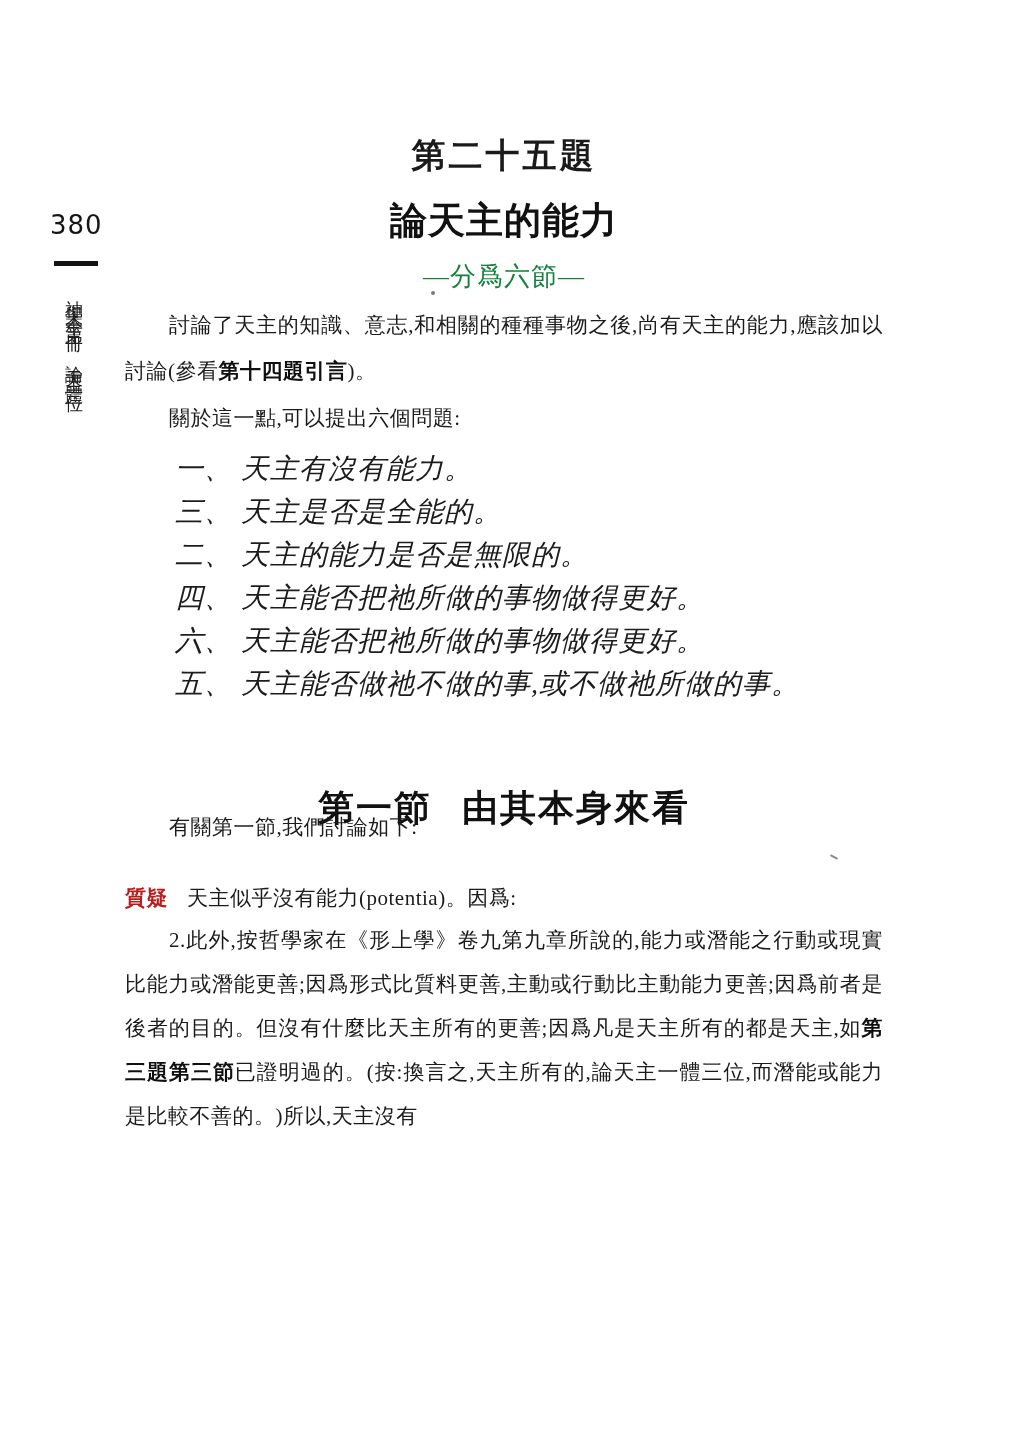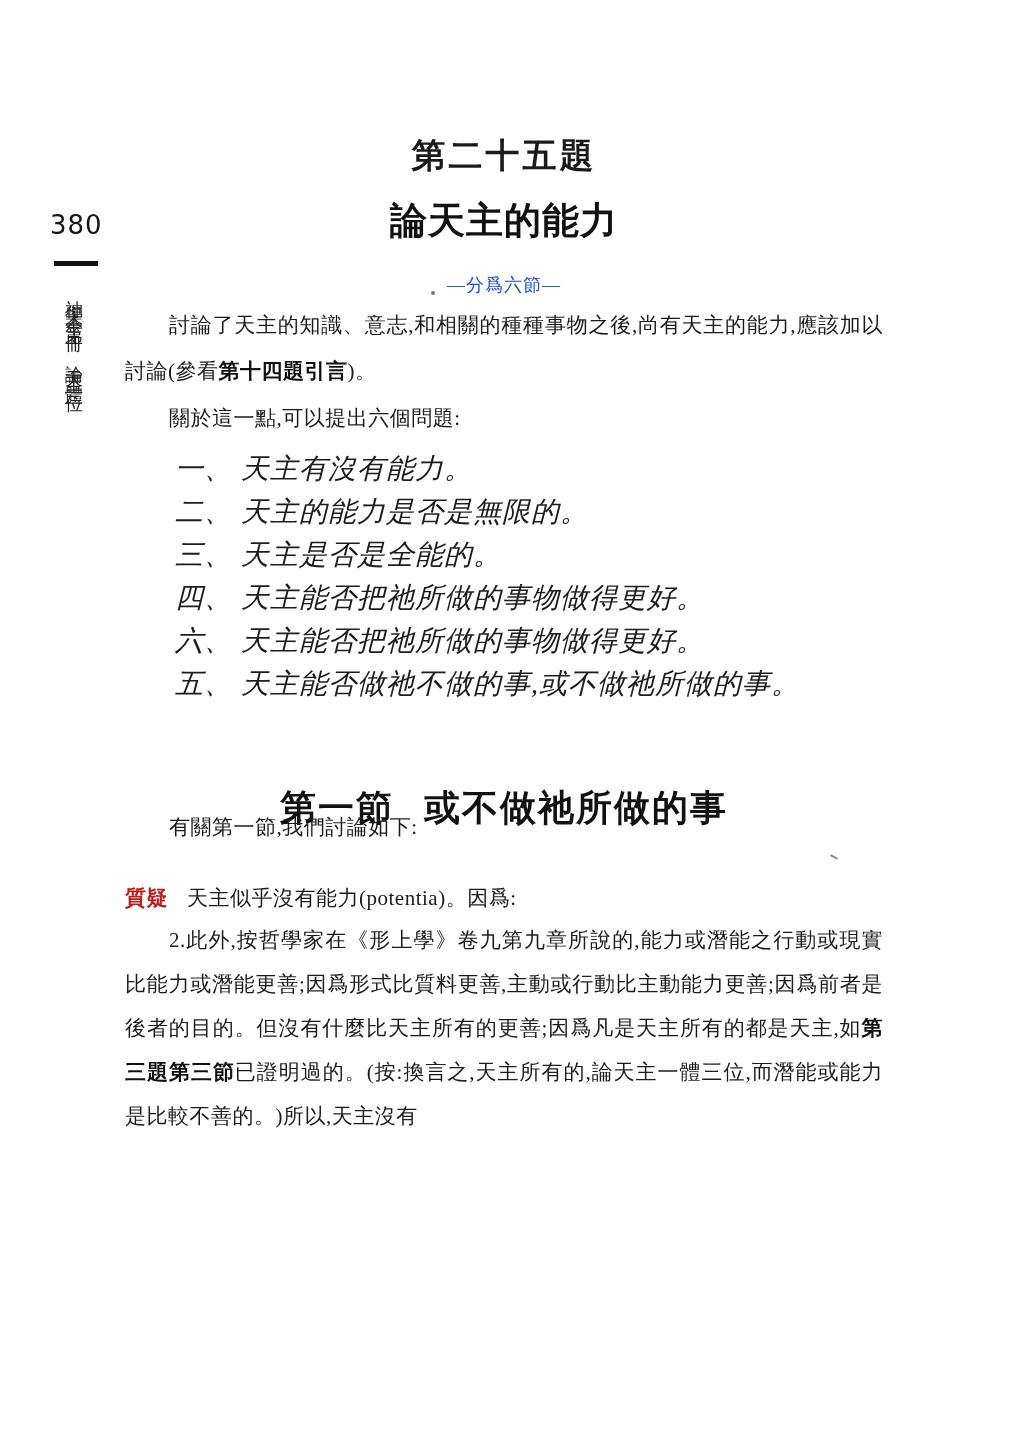--- a/index.html
+++ b/index.html
@@ -56,24 +56,24 @@
     font-family: "Liberation Serif", "DejaVu Serif", serif;
   }
   .q-title {
     margin: 18px 0 0 0;
     font-size: 37px; font-weight: 700;
     letter-spacing: 1px; line-height: 46px;
     font-family: "Liberation Sans", "DejaVu Sans", sans-serif;
     color: #111;
   }
   .division-note {
-    margin-top: 24px;
-    font-size: 18px; line-height: 34px;
+    margin-top: 16px;
+    font-size: 26px; line-height: 34px;
     letter-spacing: 1px;
-    color: #1d4ed8;
+    color: #15803d;
   }
 
   .body-text {
     font-size: 21px;
     line-height: 45px;
     letter-spacing: 0.5px;
     text-align: justify;
     color: #1b1b1b;
   }
   .body-text p { margin: 0; }
@@ -157,29 +157,29 @@
     </header>
 
     <div class="block intro-block body-text">
       <p class="indent"><span>討論了天主的知識、意志,和相關的種種事物之後,尚有天主的能力,應該加以討論(參看</span><span class="ref-bold">第十四題引言</span><span>)。</span></p>
       <p class="indent lead-para">關於這一點,可以提出六個問題:</p>
     </div>
 
     <div class="block questions-block">
       <ol class="questions-list">
         <li><span class="q-item-num">一、</span><span>天主有沒有能力。</span></li>
+        <li><span class="q-item-num">三、</span><span>天主是否是全能的。</span></li>
         <li><span class="q-item-num">二、</span><span>天主的能力是否是無限的。</span></li>
-        <li><span class="q-item-num">三、</span><span>天主是否是全能的。</span></li>
         <li><span class="q-item-num">四、</span><span>天主能否把祂所做的事物做得更好。</span></li>
         <li><span class="q-item-num">六、</span><span>天主能否把祂所做的事物做得更好。</span></li>
         <li><span class="q-item-num">五、</span><span>天主能否做祂不做的事,或不做祂所做的事。</span></li>
       </ol>
     </div>
 
-    <h3 class="block section-heading"><span class="section-label">第一節</span><span>或不做祂所做的事</span></h3>
+    <h3 class="block section-heading"><span class="section-label">第一節</span><span>由其本身來看</span></h3>
 
     <div class="block preface-block body-text">
       <p class="indent">有關第一節,我們討論如下:</p>
     </div>
 
     <div class="block objection-lead-block body-text">
       <p><span class="objection-label">質疑</span><span>天主似乎沒有能力(potentia)。因爲:</span></p>
     </div>
 
     <div class="block objections-block body-text">

